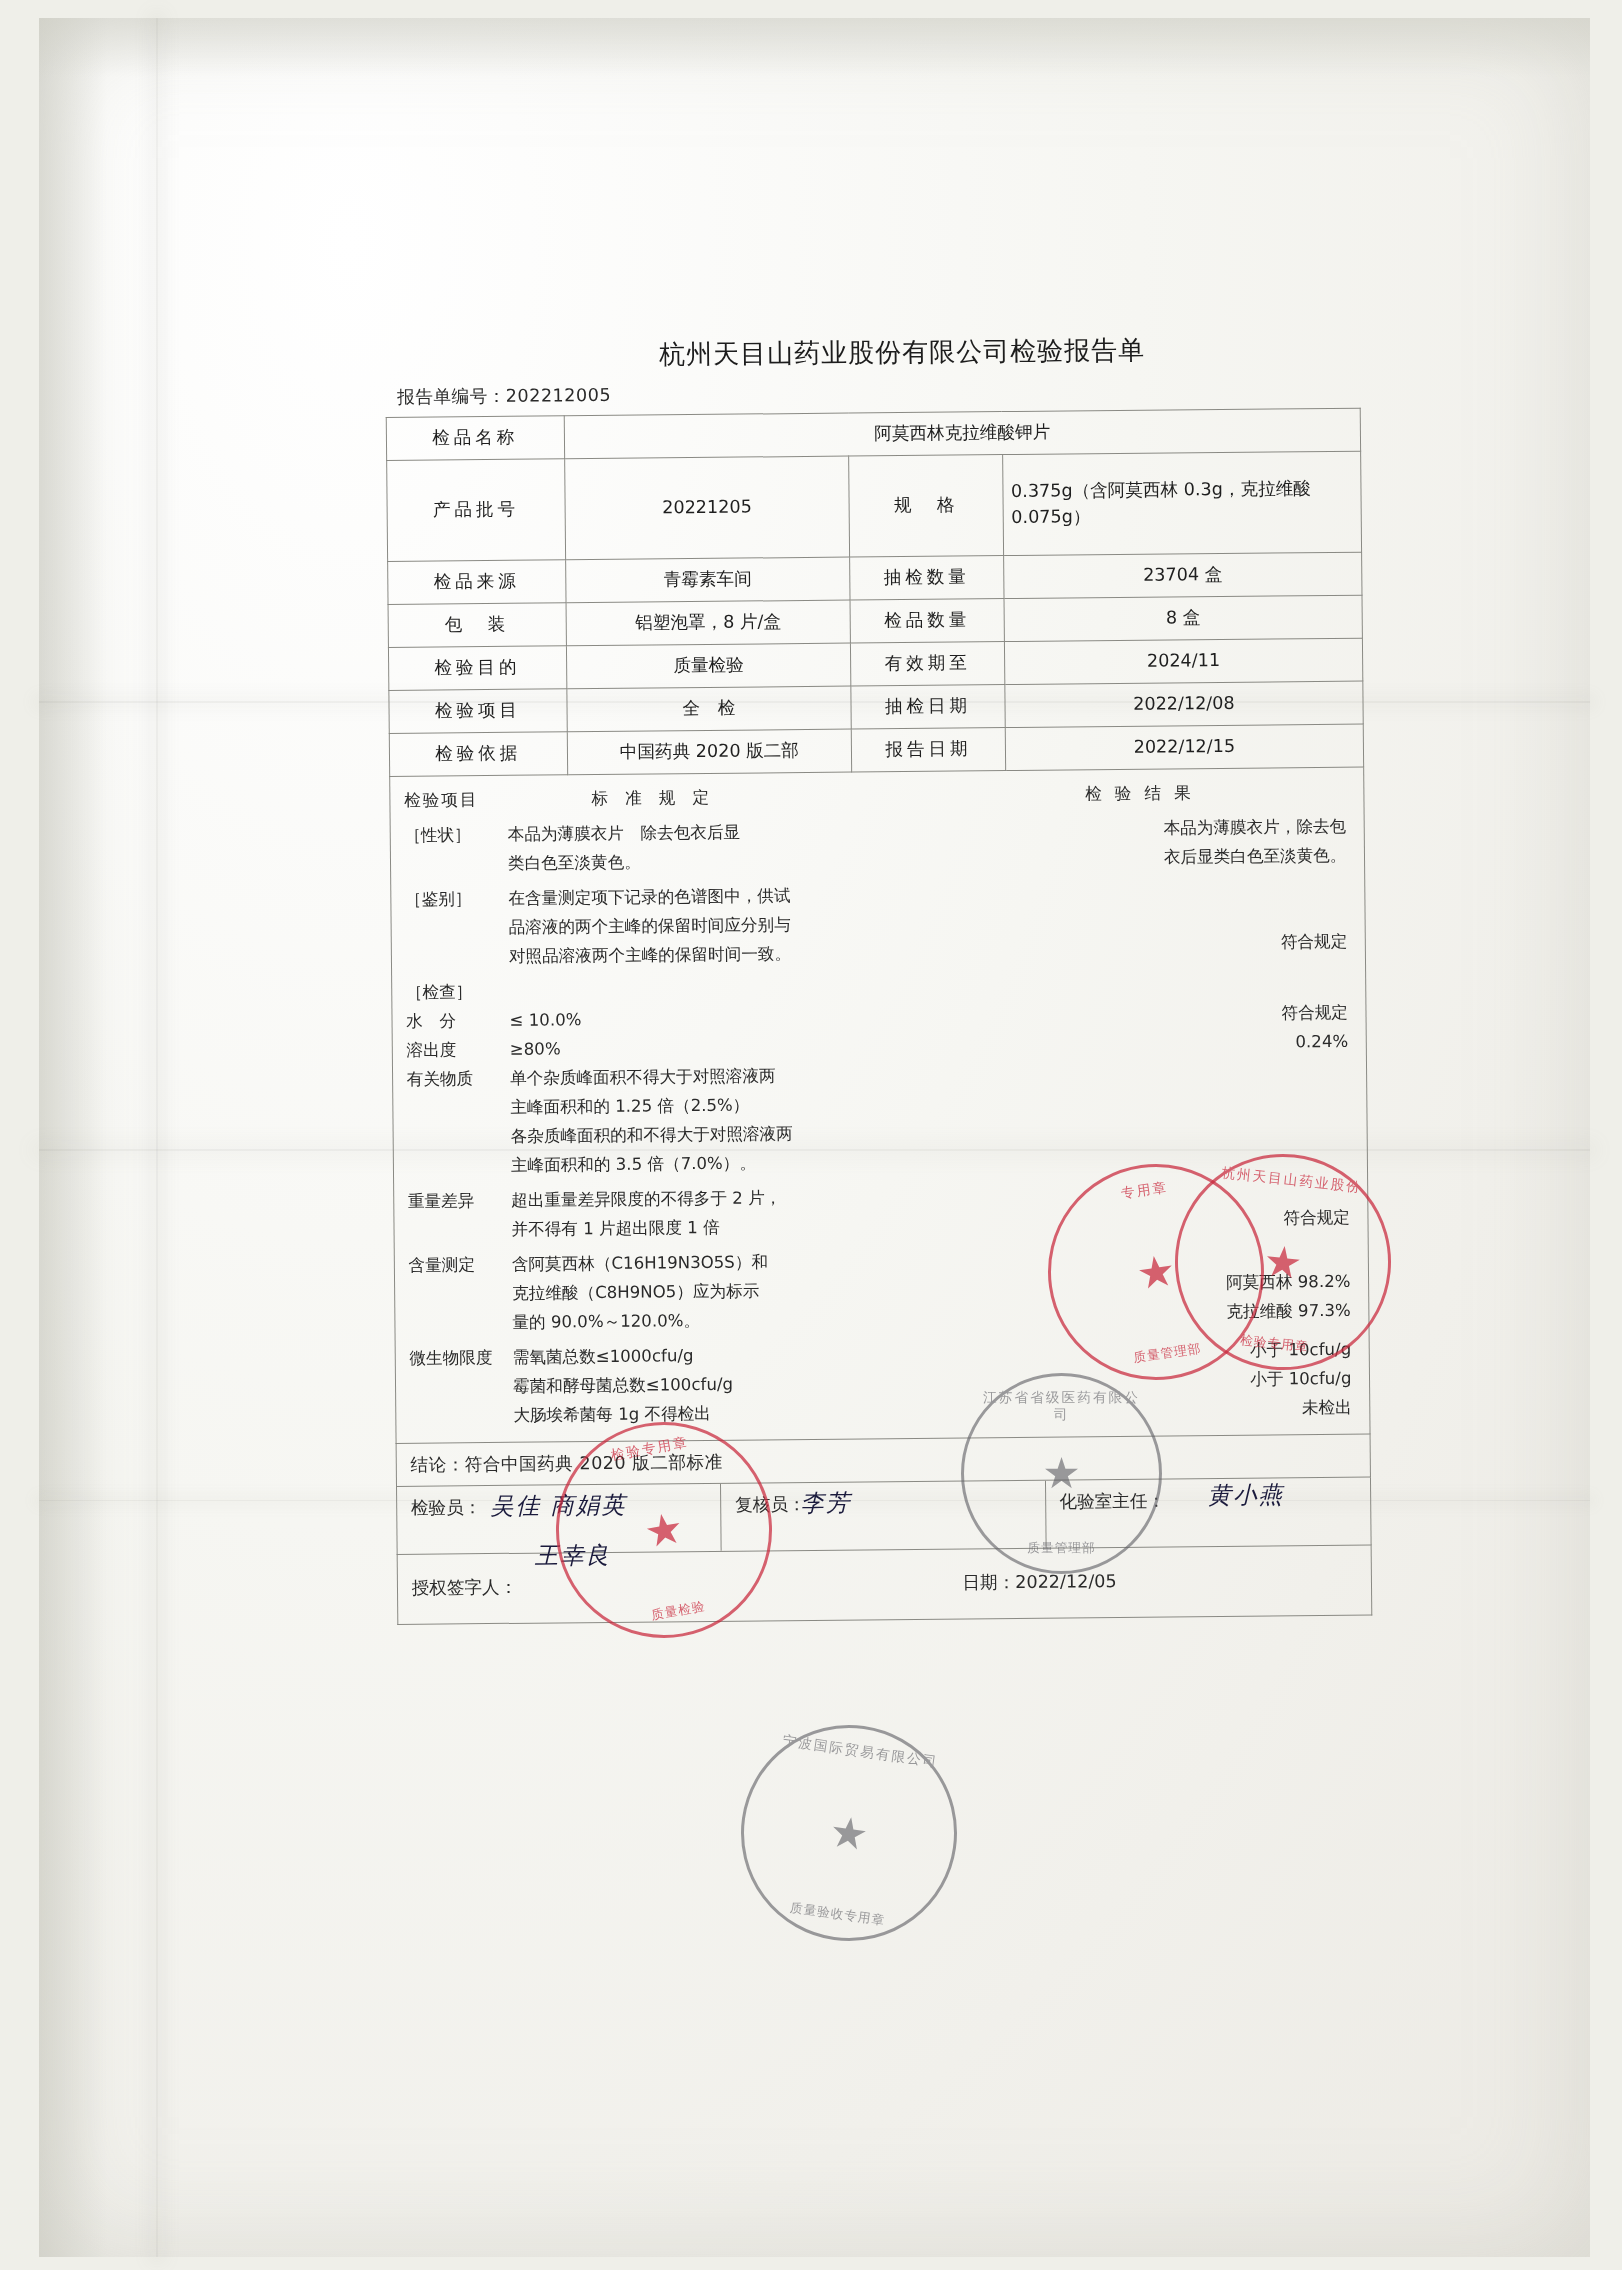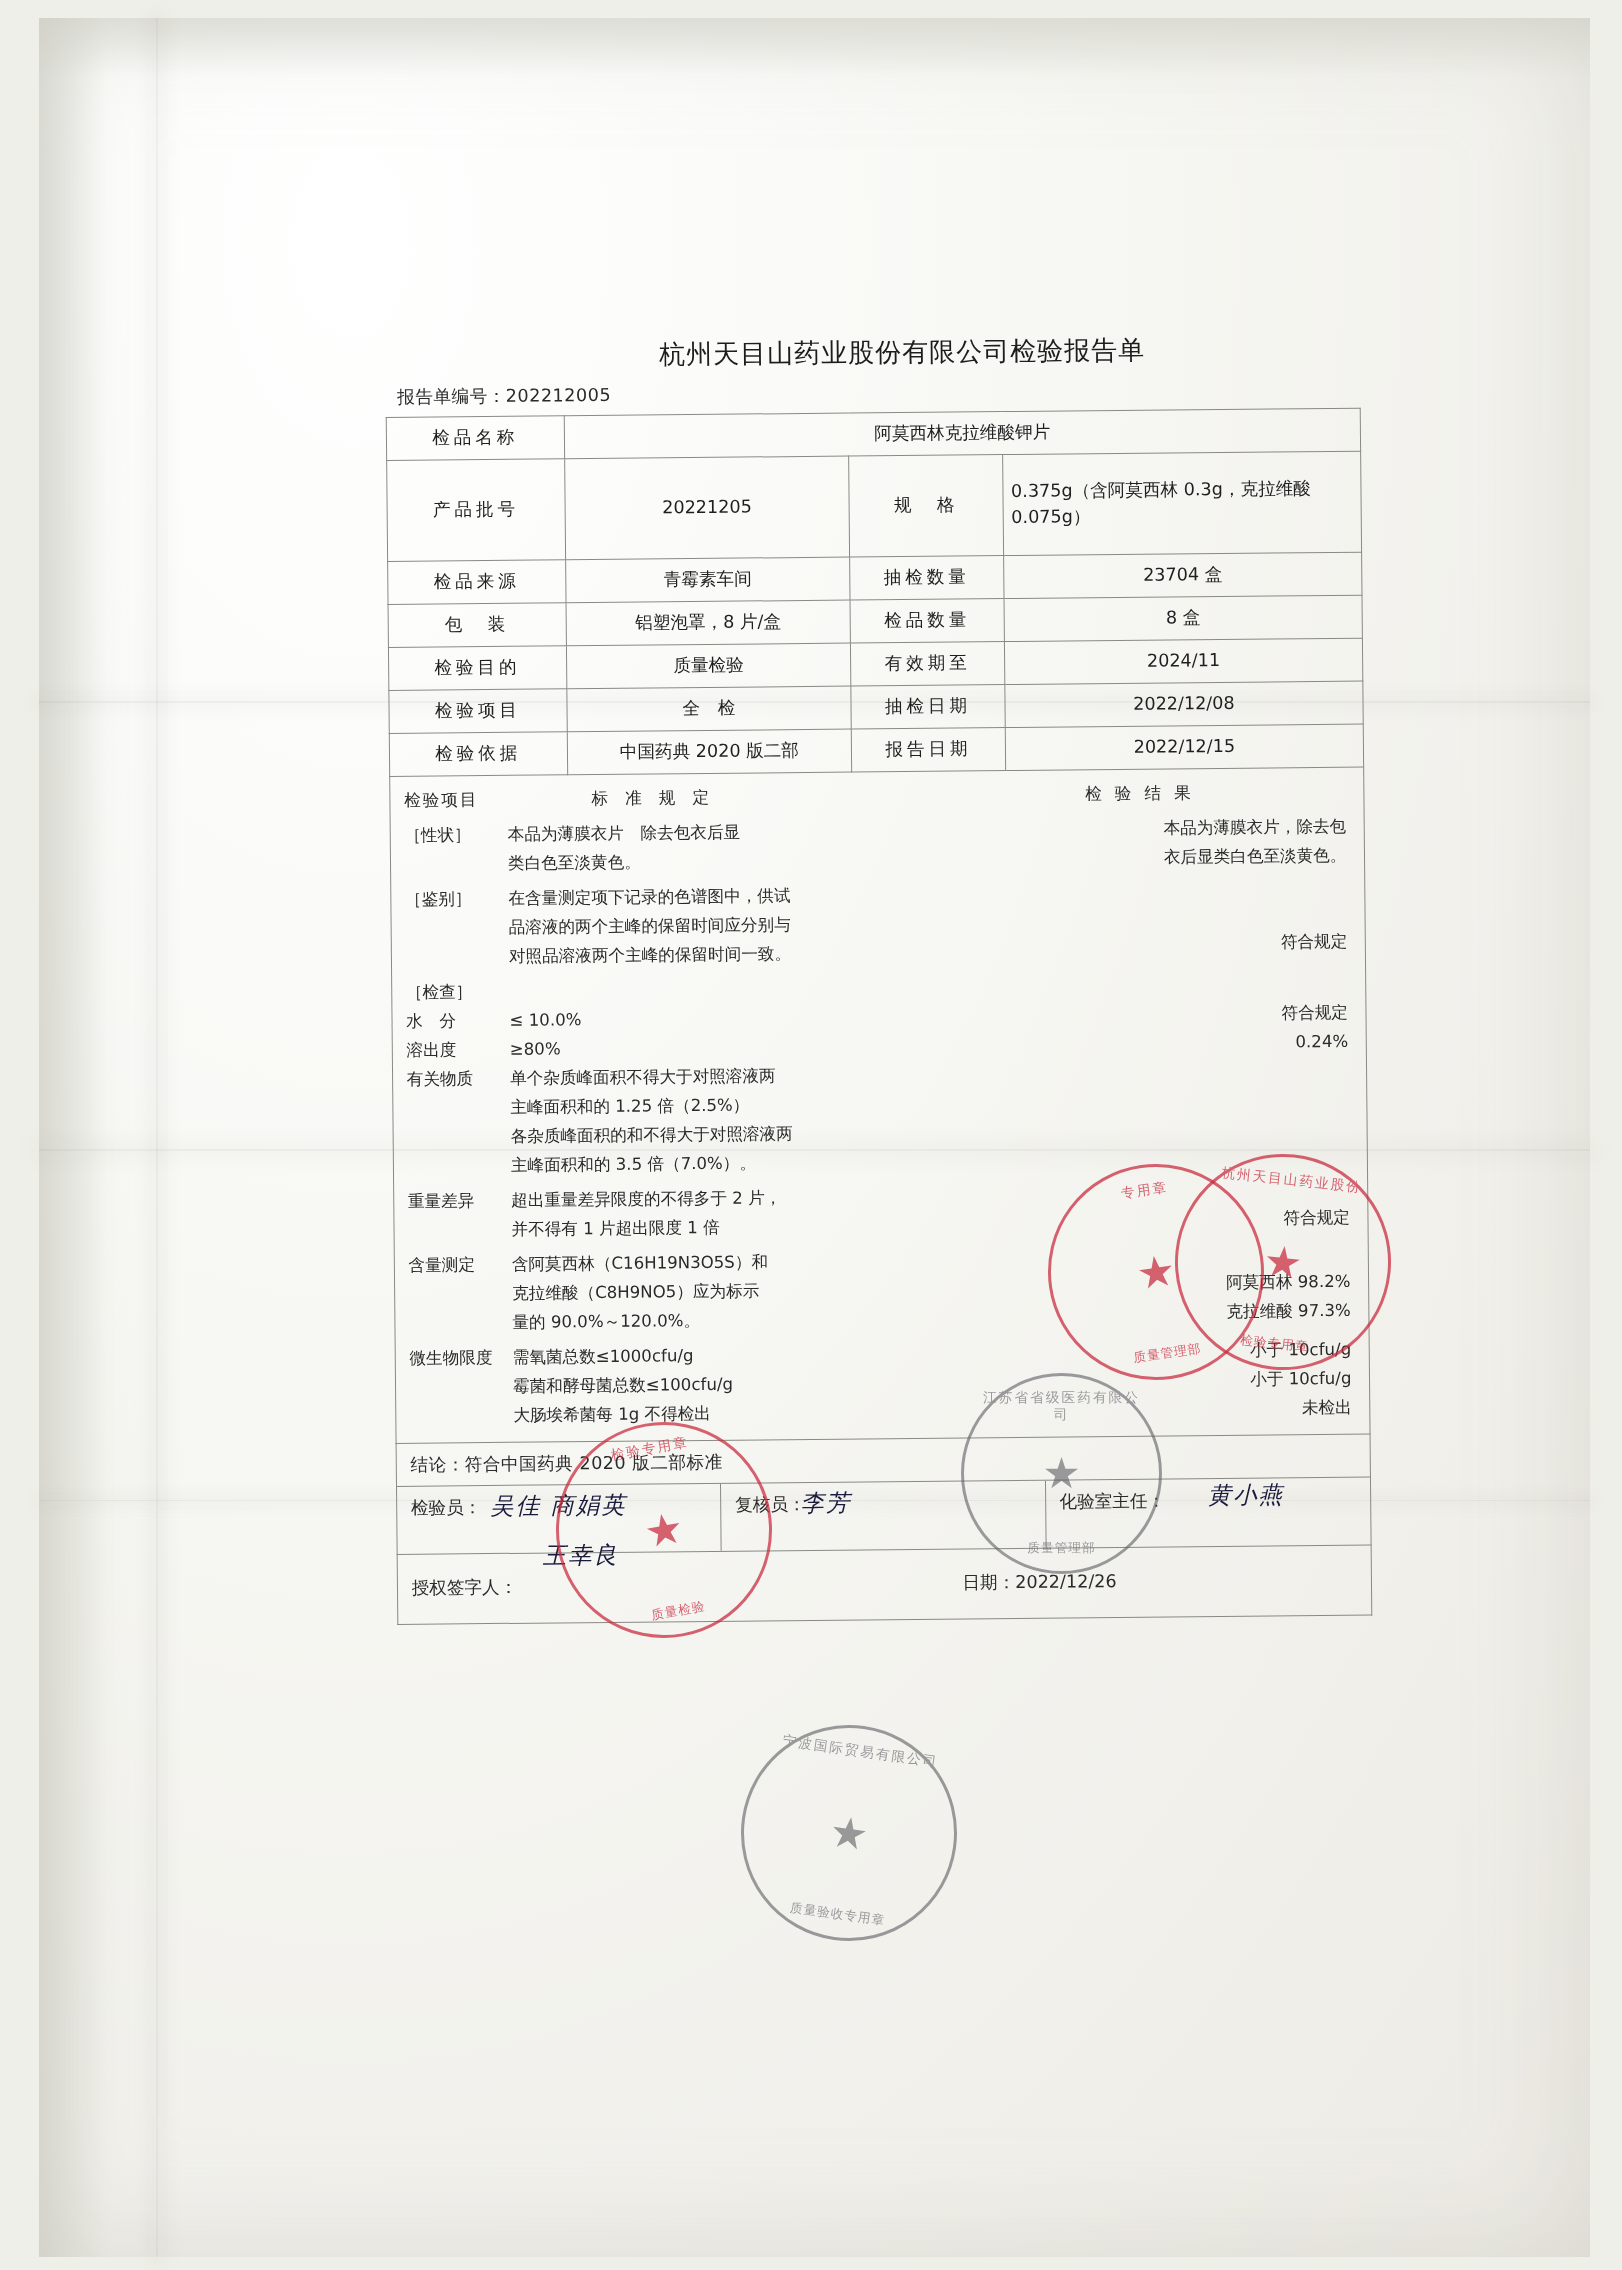--- a/index.html
+++ b/index.html
@@ -338,24 +338,24 @@
       </div>
       <div>
         <span>化验室主任：</span>
         <span class="hand" style="left:162px;top:0px;">黄小燕</span>
       </div>
     </div>
 
     <div class="sign2">
       <div>
         <span>授权签字人：</span>
-        <span class="hand" style="left:137px;top:-13.7px;margin-left:8px;">王幸良</span>
+        <span class="hand" style="left:137px;top:-13.7px;">王幸良</span>
       </div>
       <div class="right">
-        <span>日期：</span><span>2022/12/26</span>
+        <span>日期：</span><span>2022/12/05</span>
       </div>
     </div>
   </div>
 
   <div class="stamp red" id="stamp-red-1">
     <span class="txt-top">专用章</span>
     <span class="star">★</span>
     <span class="txt-bot">质量管理部</span>
   </div>
   <div class="stamp red" id="stamp-red-2">

